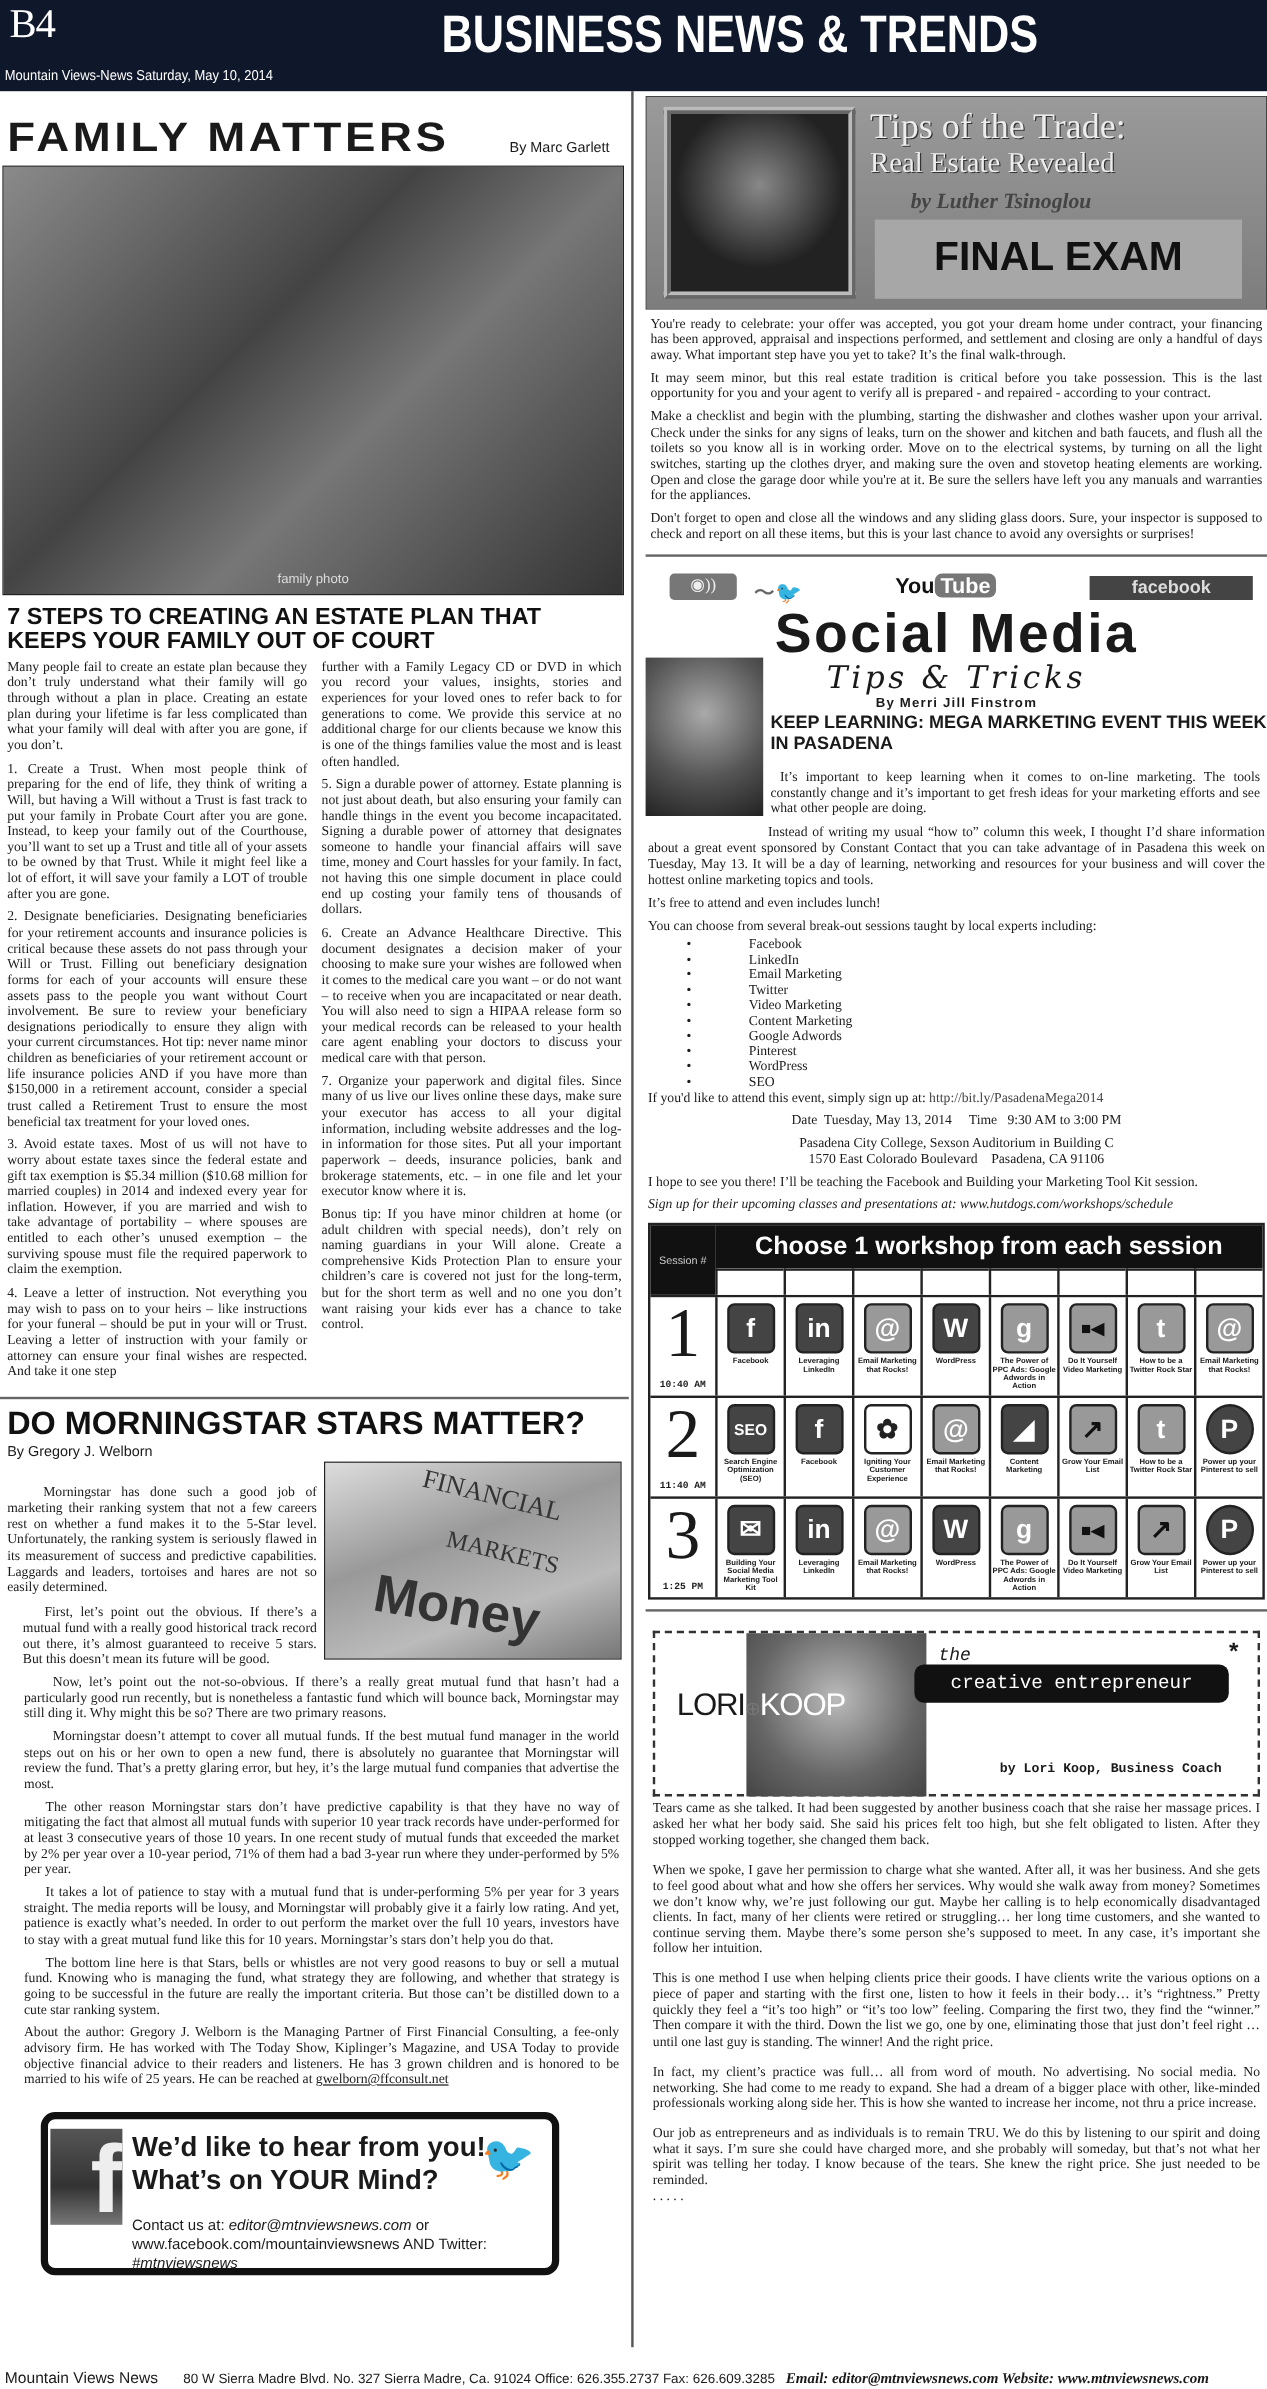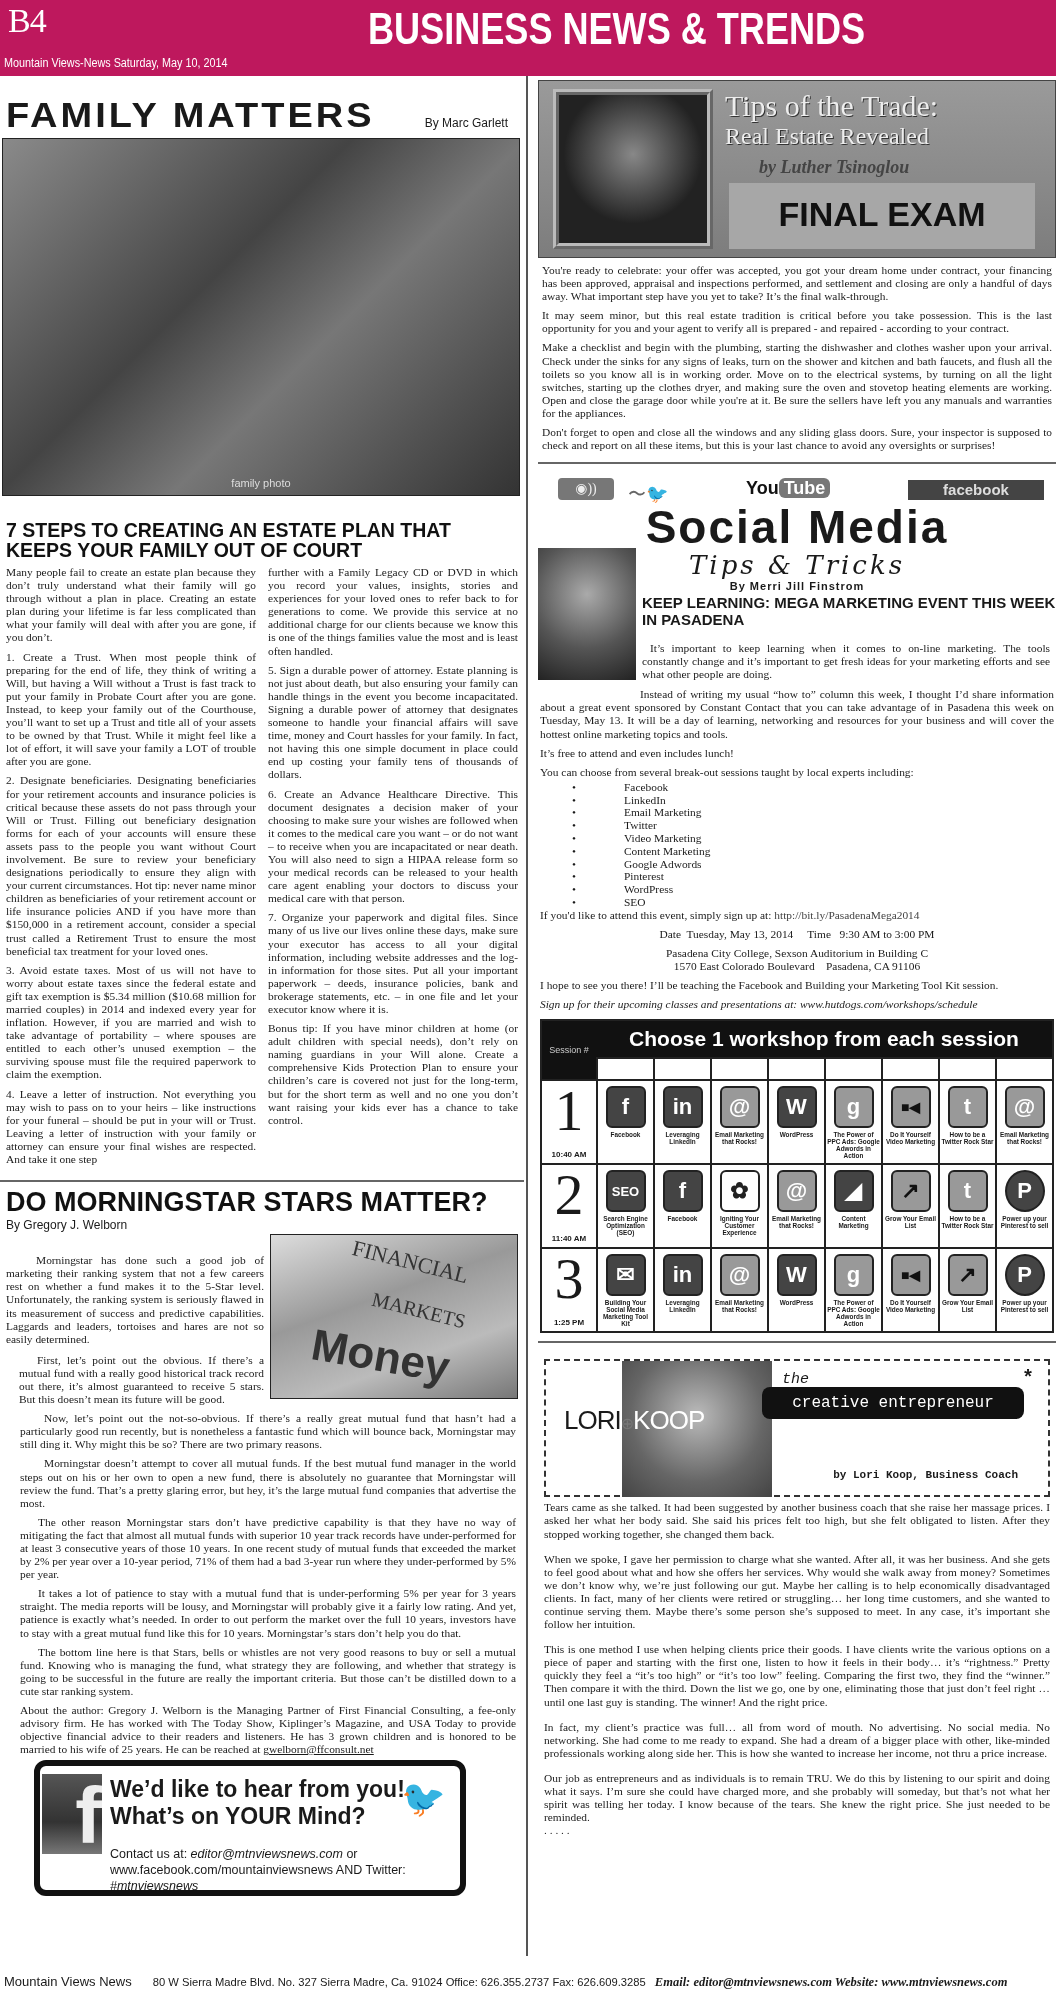--- a/index.html
+++ b/index.html
@@ -1,17 +1,17 @@
 <!DOCTYPE html>
 <html><head>
 <meta charset="utf-8">
 <style>
   * { box-sizing: border-box; margin: 0; padding: 0; }
   body { width: 1056px; height: 1991px; background: #fff; font-family: "Liberation Serif", serif; color: #1a1a1a; position: relative; overflow: hidden; }
-  .masthead { position: absolute; left: 0; top: 0; width: 1056px; height: 76px; background: #be185d; color: #fff; }
+  .masthead { position: absolute; left: 0; top: 0; width: 1056px; height: 76px; background: #0f172a; color: #fff; }
   .masthead .page-num { position: absolute; left: 8px; top: 2px; font-family: "Liberation Serif", serif; font-size: 34px; letter-spacing: -1px; }
   .masthead .title { position: absolute; left: 368px; top: 4px; font-family: "Liberation Sans", sans-serif; font-size: 44px; font-weight: bold; transform: scaleX(0.82); transform-origin: left; letter-spacing: 0px; white-space: nowrap; }
   .masthead .sub { position: absolute; left: 4px; top: 56px; font-family: "Liberation Sans", sans-serif; font-size: 12px; transform: scaleX(0.9); transform-origin: left; white-space: nowrap; }
   .col-divider { position: absolute; left: 526px; top: 76px; width: 2px; height: 1880px; background: #555; }
   .left { position: absolute; left: 0; top: 76px; width: 524px; }
   .right { position: absolute; left: 538px; top: 76px; width: 518px; }
   .fm-head { position: relative; height: 62px; }
   .fm-title { position: absolute; left: 6px; top: 18px; font-family: "Liberation Sans", sans-serif; font-weight: bold; font-size: 38px; letter-spacing: 3px; transform: scaleY(0.9); }
   .fm-by { position: absolute; right: 16px; top: 40px; font-family: "Liberation Sans", sans-serif; font-size: 12px; }
   .photo { background: linear-gradient(135deg,#8a8a8a,#444 40%,#777 60%,#333); border: 1px solid #222; position: relative; overflow: hidden; }
@@ -49,21 +49,21 @@
   .center { text-align: center; }
   .workshop { margin: 8px 2px 8px 2px; border: 2px solid #222; }
   .ws-top { display: flex; height: 58px; }
   .ws-sess { width: 54px; background: #111; color: #ccc; font-family: "Liberation Sans", sans-serif; font-size: 9px; display: flex; align-items: center; justify-content: center; }
   .ws-right { flex: 1; display: flex; flex-direction: column; }
   .ws-h { height: 36px; background: #111; color: #fff; font-family: "Liberation Sans", sans-serif; font-weight: bold; font-size: 21px; text-align: center; line-height: 36px; }
   .ws-blank { flex: 1; display: grid; grid-template-columns: repeat(8,1fr); }
   .ws-blank div { border-left: 2px solid #222; border-top: 2px solid #222; background: #fff; }
   .ws-row { display: flex; border-top: 2px solid #222; height: 84px; }
   .ws-num { width: 54px; text-align: center; font-size: 58px; line-height: 60px; font-family: "Liberation Serif", serif; position: relative; }
-  .ws-num .tm { position: absolute; left: 0; right: 0; bottom: 4px; font-family: Liberation Sans, sans-serif; font-weight: bold; font-size: 8px; line-height: 9px; margin-top: 48px; }
+  .ws-num .tm { position: absolute; left: 0; right: 0; bottom: 4px; font-family: Liberation Mono, monospace; font-weight: bold; font-size: 8px; line-height: 9px; margin-top: 48px; }
   .ws-cells { flex: 1; display: grid; grid-template-columns: repeat(8,1fr); }
   .ws-cell { border-left: 2px solid #222; display: flex; flex-direction: column; align-items: center; padding-top: 5px; }
   .ws-icon { width: 40px; height: 42px; border-radius: 6px; background: #444; color: #fff; display: flex; align-items: center; justify-content: center; font-family: "Liberation Sans", sans-serif; font-weight: bold; font-size: 22px; border: 2px solid #222; }
   .ws-icon.light { background: #999; }
   .ws-cap { font-family: "Liberation Sans", sans-serif; font-weight: bold; font-size: 6.4px; line-height: 7px; text-align: center; margin-top: 3px; padding: 0 1px; }
   .koop { margin: 16px 6px 4px 6px; height: 138px; border: 2px dashed #333; position: relative; }
   .koop-photo { position: absolute; left: 76px; top: 0; width: 150px; height: 136px; background: radial-gradient(circle at 50% 40%,#bbb,#666 60%,#444); }
   .koop-logo { position: absolute; left: 18px; top: 44px; font-family: "Liberation Sans", sans-serif; font-size: 26px; letter-spacing: -1px; }
   .koop-logo .k2 { color: #fff; }
   .koop-the { position: absolute; left: 236px; top: 10px; font-family: "Liberation Mono", monospace; font-style: italic; font-size: 15px; }
@@ -88,21 +88,21 @@
   <div class="sub">Mountain Views-News   Saturday, May 10, 2014</div>
 </header>
 
 <div class="col-divider"></div>
 
 <section class="left">
   <div class="fm-head">
     <div class="fm-title">FAMILY MATTERS</div>
     <div class="fm-by">By Marc Garlett</div>
   </div>
-  <div class="photo" style="height:358px; margin:0 4px 16px 2px;padding-left:22px;">
+  <div class="photo" style="height:358px; margin:0 4px 0 2px;padding-left:22px;">
     <span class="ph-label">family photo</span>
   </div>
   <h2 class="sans" style="font-size:19.5px; line-height:20px; padding:8px 6px 6px;">7 STEPS TO CREATING AN ESTATE PLAN THAT KEEPS YOUR FAMILY OUT OF COURT</h2>
   <div class="two-col">
     <div>
       <p class="p">Many people fail to create an estate plan because they don’t truly understand what their family will go through without a plan in place. Creating an estate plan during your lifetime is far less complicated than what your family will deal with after you are gone, if you don’t.</p>
       <p class="p">1. Create a Trust. When most people think of preparing for the end of life, they think of writing a Will, but having a Will without a Trust is fast track to put your family in Probate Court after you are gone. Instead, to keep your family out of the Courthouse, you’ll want to set up a Trust and title all of your assets to be owned by that Trust. While it might feel like a lot of effort, it will save your family a LOT of trouble after you are gone.</p>
       <p class="p">2. Designate beneficiaries. Designating beneficiaries for your retirement accounts and insurance policies is critical because these assets do not pass through your Will or Trust. Filling out beneficiary designation forms for each of your accounts will ensure these assets pass to the people you want without Court involvement. Be sure to review your beneficiary designations periodically to ensure they align with your current circumstances. Hot tip: never name minor children as beneficiaries of your retirement account or life insurance policies AND if you have more than $150,000 in a retirement account, consider a special trust called a Retirement Trust to ensure the most beneficial tax treatment for your loved ones.</p>
       <p class="p">3. Avoid estate taxes. Most of us will not have to worry about estate taxes since the federal estate and gift tax exemption is $5.34 million ($10.68 million for married couples) in 2014 and indexed every year for inflation. However, if you are married and wish to take advantage of portability – where spouses are entitled to each other’s unused exemption – the surviving spouse must file the required paperwork to claim the exemption.</p>
       <p class="p">4. Leave a letter of instruction. Not everything you may wish to pass on to your heirs – like instructions for your funeral – should be put in your will or Trust. Leaving a letter of instruction with your family or attorney can ensure your final wishes are respected. And take it one step</p>

